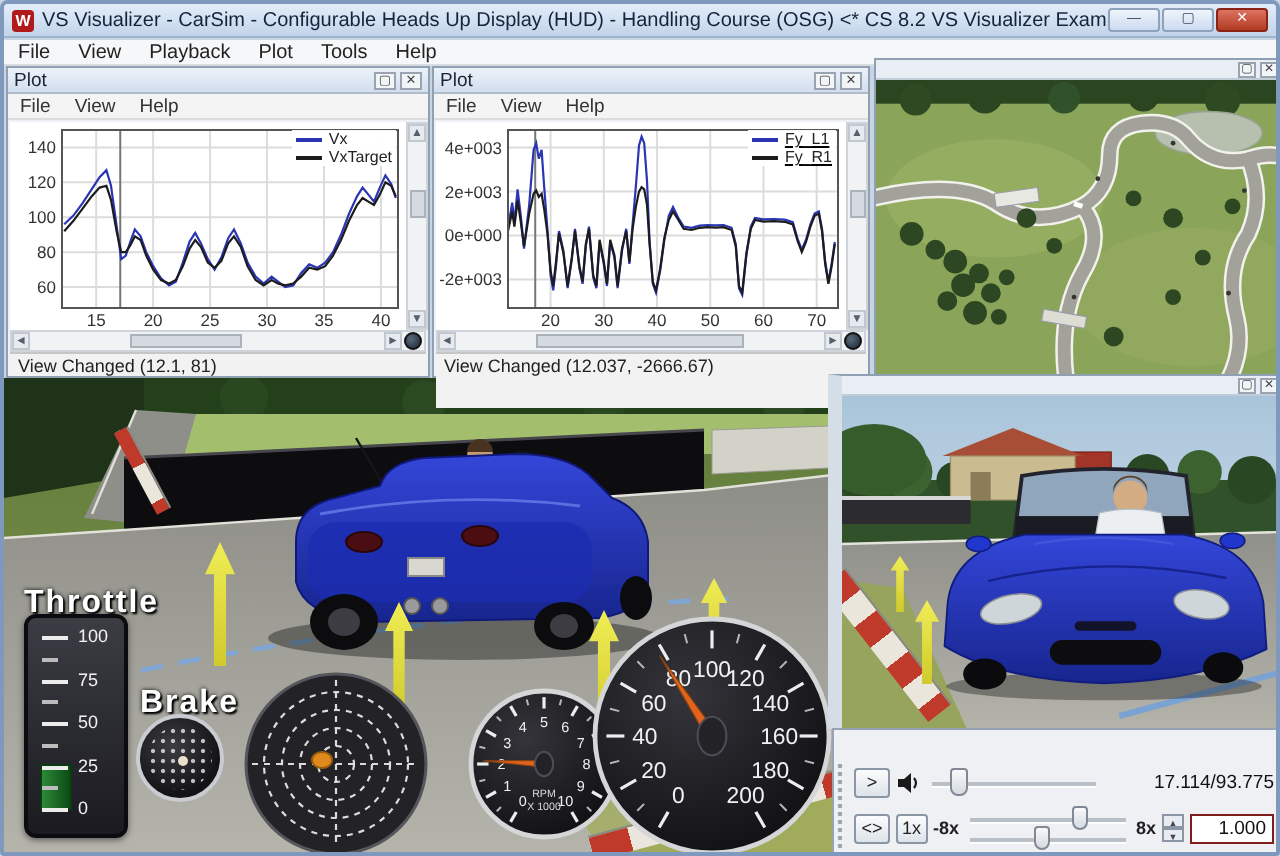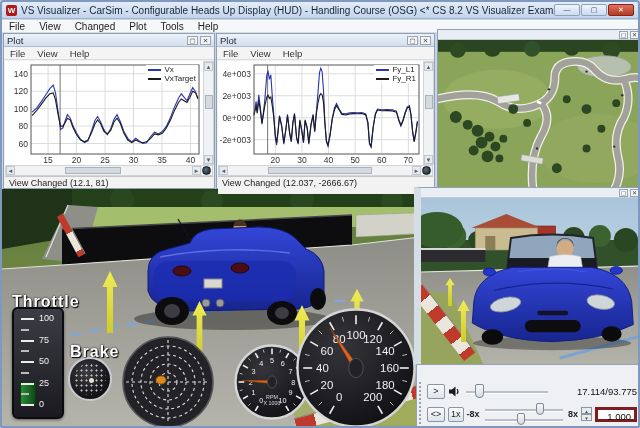--- a/index.html
+++ b/index.html
@@ -78,21 +78,21 @@
   .slider{position:relative;height:16px;flex:1;}
   .slider::before{content:"";position:absolute;left:2px;right:2px;top:50%;height:2px;background:#b9bfc7;border-bottom:1px solid #fff;}
   .handle{position:absolute;top:1px;width:9px;height:14px;background:linear-gradient(#f8f9fa,#d6dbe1);border:1px solid #7f8894;border-radius:2px 2px 4px 4px;margin-left:-4px;}
   .sliders2{flex:1;display:flex;flex-direction:column;justify-content:center;gap:0;}
   .slider.s2{height:10px;flex:none;}
   .handle.h2{top:-1px;width:8px;height:12px;}
   .slbl{font-size:9px;color:#222;flex:none;font-weight:bold;}
   .ttime{font-size:9.5px;color:#111;width:84px;text-align:right;flex:none;}
   .spin{display:flex;flex-direction:column;width:11px;flex:none;}
   .spin i{font-style:normal;font-size:4.5px;line-height:7px;height:7px;text-align:center;border:1px solid #8a96a4;background:#e8ecf1;color:#445;}
-  .tfield{width:42px;height:15px;background:#fff;border:3px solid #7f1d1d;font-size:9.5px;line-height:13px;text-align:right;padding-right:3px;color:#111;flex:none;}
+  .tfield{width:42px;height:15px;background:#fff;border:1px solid #7f1d1d;font-size:9.5px;line-height:13px;text-align:right;padding-right:3px;color:#111;flex:none;}
   svg{display:block;}
 </style>
 </head>
 <body>
 
 <div id="stage">
 <div id="app">
 
   <div class="tbar">
     <span class="appico">W</span>
@@ -100,21 +100,21 @@
     <span class="winbtns">
       <span class="wb">—</span>
       <span class="wb">▢</span>
       <span class="wb close">✕</span>
     </span>
   </div>
 
   <div class="mbar">
         <span class="mi">File</span>
         <span class="mi">View</span>
-        <span class="mi">Changed</span>
+        <span class="mi">Playback</span>
         <span class="mi">Plot</span>
         <span class="mi">Tools</span>
         <span class="mi">Help</span>
       </div>
 
   <div class="client"></div>
 
   <div class="pwin pwin1">
     <div class="ptbar">
       <span class="ptitle">Plot</span>
@@ -220,21 +220,21 @@
             <line x1="36" y1="34.76543209876543" x2="201" y2="34.76543209876543" stroke="#dcdcdc"></line>
             <text x="33" y="37.76543209876543" font-size="8.5" text-anchor="end" fill="#333">2e+003</text>
             <line x1="36" y1="12.790123456790123" x2="201" y2="12.790123456790123" stroke="#dcdcdc"></line>
             <text x="33" y="15.790123456790123" font-size="8.5" text-anchor="end" fill="#333">4e+003</text>
             <line x1="49.60983870967742" y1="4" x2="49.60983870967742" y2="93" stroke="#777"></line>
             <polyline points="36.0,53.4 38.1,40.3 39.2,50.1 40.8,33.7 42.4,46.9 44.0,63.3 46.6,41.4 48.8,13.9 50.1,10.6 51.4,18.3 52.8,13.9 54.1,32.6 55.7,53.4 57.3,76.5 58.6,84.2 60.0,72.1 61.5,54.5 63.7,64.4 65.8,83.1 67.9,68.8 69.5,53.4 71.7,73.2 73.3,80.9 74.9,62.2 76.5,52.3 78.6,77.6 80.2,83.1 81.8,60.0 83.9,71.0 85.5,82.0 87.1,60.0 89.2,67.7 90.8,83.1 93.0,64.4 95.1,53.4 96.7,71.0 98.3,51.2 99.9,32.6 101.5,11.7 102.8,7.3 104.1,10.6 105.5,29.3 106.8,60.0 108.4,80.9 110.0,85.3 112.1,74.3 114.2,58.9 116.4,46.9 118.5,42.5 121.2,48.0 123.8,52.3 127.8,52.9 131.8,51.8 135.8,51.5 139.8,51.7 143.8,51.5 147.8,52.9 149.9,61.1 151.5,83.1 153.1,86.4 155.2,66.6 157.4,52.3 159.5,48.0 163.7,48.7 169.1,48.5 174.4,48.8 178.4,50.1 180.8,58.4 182.9,63.9 185.0,58.9 187.2,51.2 189.3,45.8 191.4,44.7 193.0,53.4 194.6,69.9 196.2,79.8 197.8,71.0 199.4,60.0" fill="none" stroke="#2a35b4" stroke-width="1.1"></polyline>
             <polyline points="36.0,54.5 38.1,44.7 39.2,52.3 40.8,39.2 42.4,50.1 44.0,62.2 46.6,45.8 48.8,35.9 50.1,34.2 51.4,37.5 52.8,35.9 54.1,43.6 55.7,55.6 57.3,74.3 58.6,82.0 60.0,69.9 61.5,55.6 63.7,65.5 65.8,82.0 67.9,67.7 69.5,54.5 71.7,72.1 73.3,79.8 74.9,61.1 76.5,53.4 78.6,76.5 80.2,82.0 81.8,58.9 83.9,69.9 85.5,80.9 87.1,58.9 89.2,66.6 90.8,82.0 93.0,63.3 95.1,54.5 96.7,69.9 98.3,53.4 99.9,42.5 101.5,34.8 102.8,32.6 104.1,33.7 105.5,41.4 106.8,61.1 108.4,79.8 110.0,84.2 112.1,73.2 114.2,57.8 116.4,49.0 118.5,44.7 121.2,49.0 123.8,53.4 127.8,54.0 131.8,52.9 135.8,52.6 139.8,52.8 143.8,52.6 147.8,54.0 149.9,62.2 151.5,82.0 153.1,85.3 155.2,65.5 157.4,53.4 159.5,49.0 163.7,49.8 169.1,49.6 174.4,49.9 178.4,51.2 180.8,59.5 182.9,65.0 185.0,60.0 187.2,52.3 189.3,46.9 191.4,45.8 193.0,54.5 194.6,71.0 196.2,80.9 197.8,72.1 199.4,61.1" fill="none" stroke="#1c1c1e" stroke-width="1.1"></polyline>
             <rect x="36" y="4" width="165" height="89" fill="none" stroke="#555"></rect>
           </svg>
         </div>
-    <div class="plegend" style="right:16px;top:31px;">
+    <div class="plegend" style="right:16px;top:31px;text-decoration:underline;">
           <div class="lgrow">
             <span class="lgline" style="background: rgb(42, 53, 180);"></span>
             <span class="lgtxt">Fy_L1</span>
           </div>
           <div class="lgrow">
             <span class="lgline" style="background: rgb(28, 28, 30);"></span>
             <span class="lgtxt">Fy_R1</span>
           </div>
         </div>
     <div class="vscroll" style="right:0;top:27px;height:104px;">
@@ -243,21 +243,21 @@
       <span class="sar">▼</span>
     </div>
     <div class="hscroll" style="left:1px;right:1px;top:131px;">
       <span class="sar">◄</span>
       <span class="htrack">
             <span class="hthumb" style="left:22%;width:56%;"></span>
           </span>
       <span class="sar">►</span>
       <span class="dotbtn"></span>
     </div>
-    <div class="pstatus" style="left:1px;right:1px;top:142px;height:18px;">View Changed (12.037, -2666.67)</div>
+    <div class="pstatus" style="left:1px;right:1px;top:142px;height:28px;">View Changed (12.037, -2666.67)</div>
   </div>
 
   <div class="viewwin aerial">
     <div class="vtbar">
       <span class="vb">▢</span>
       <span class="vb">✕</span>
     </div>
     <div class="scene">
       <svg viewBox="0 0 205 151" width="100%" height="100%" preserveAspectRatio="none">
         <rect width="205" height="151" fill="#8aa45a"></rect>

